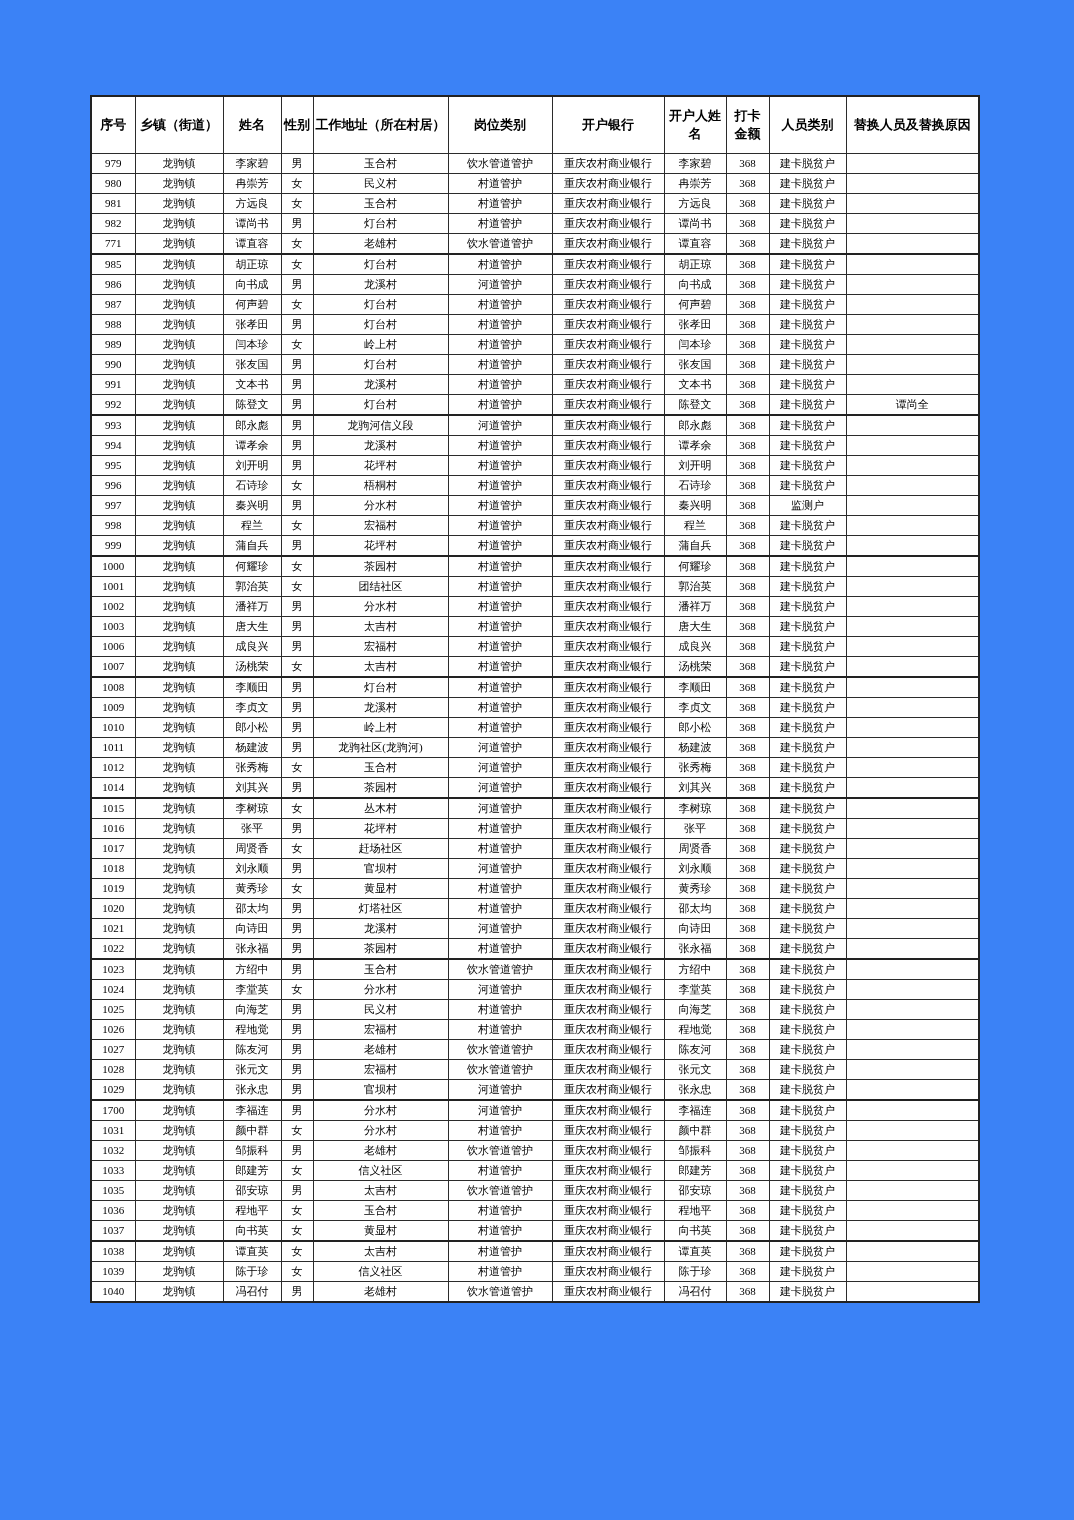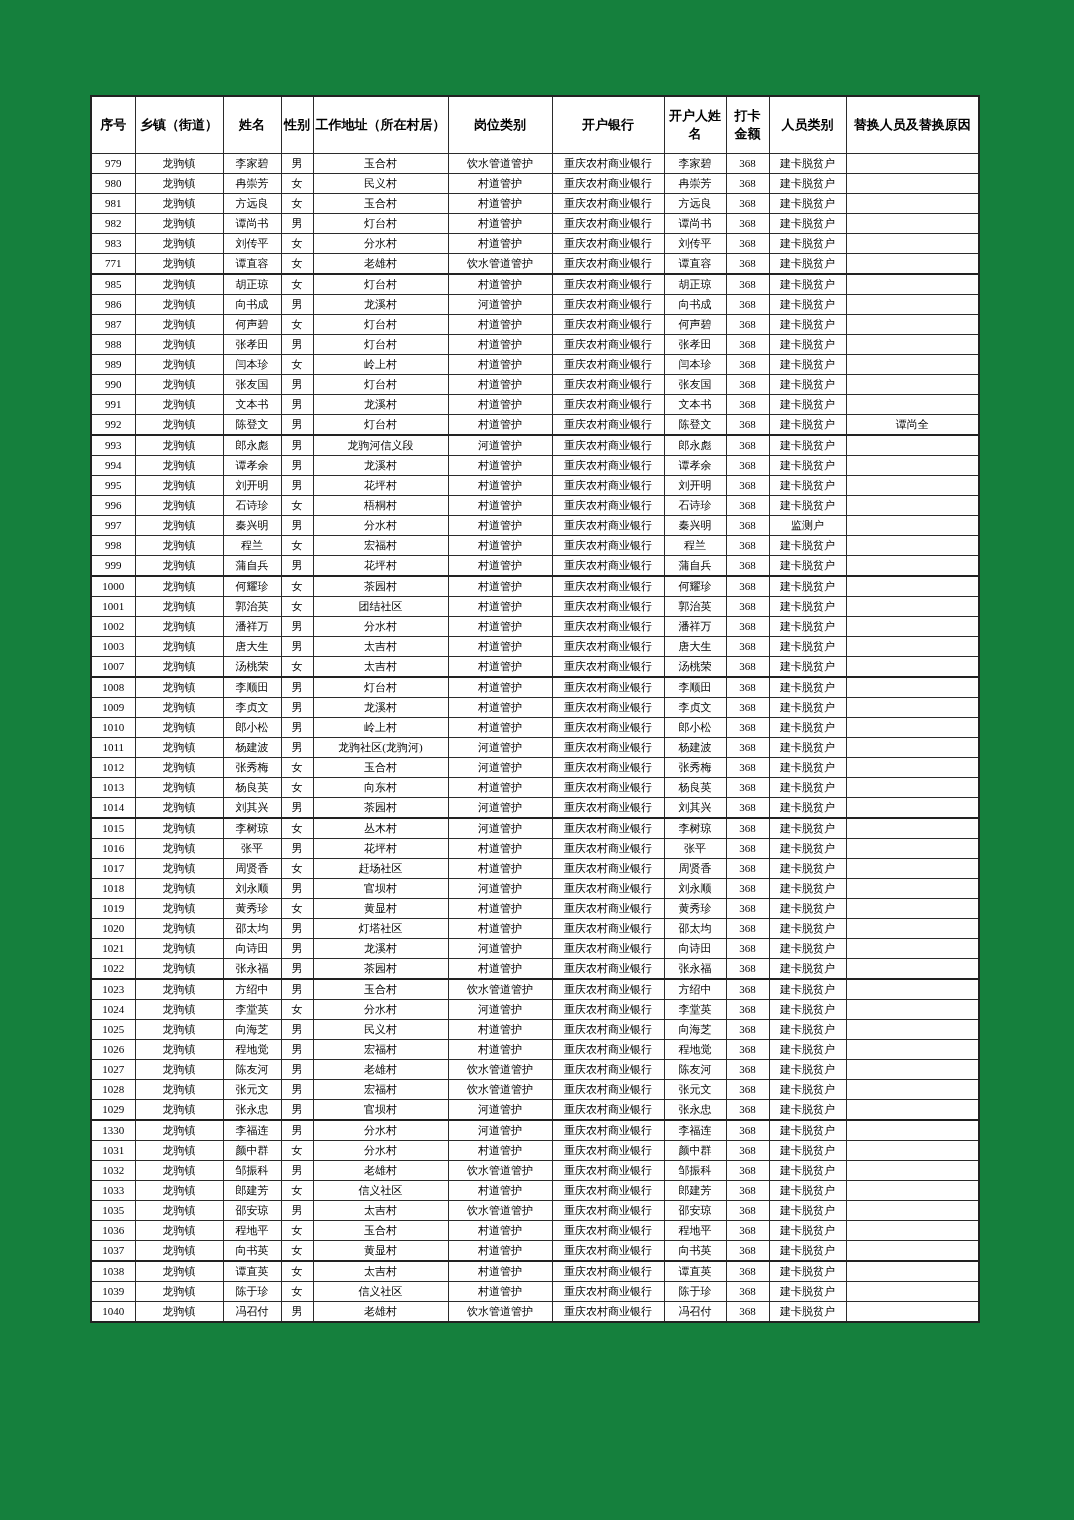--- a/index.html
+++ b/index.html
@@ -1,20 +1,20 @@
 <!DOCTYPE html>
 <html><head>
 <meta charset="utf-8">
 <style>
   html,body{margin:0;padding:0;}
   body{
     width:1074px;height:1520px;position:relative;background:#ffffff;
     font-family:"Liberation Serif","DejaVu Serif",serif;color:#000;
   }
-  .page{position:absolute;left:0;top:0;width:1074px;height:1520px;background:#15803d;}
+  .page{position:absolute;left:0;top:0;width:1074px;height:1520px;background:#3b82f6;}
   table.roster{
     position:absolute;left:90px;top:95px;width:888px;
     border-collapse:collapse;table-layout:fixed;
     border:2px solid #222;
   }
   th,td{
     border:1px solid #2b2b2b;
     text-align:center;vertical-align:middle;
     overflow:hidden;padding:0 2px;white-space:normal;
     background:#fff;
@@ -107,33 +107,20 @@
           <td>男</td>
           <td>灯台村</td>
           <td>村道管护</td>
           <td>重庆农村商业银行</td>
           <td>谭尚书</td>
           <td>368</td>
           <td>建卡脱贫户</td>
           <td></td>
         </tr>
         <tr>
-          <td>983</td>
-          <td>龙驹镇</td>
-          <td>刘传平</td>
-          <td>女</td>
-          <td>分水村</td>
-          <td>村道管护</td>
-          <td>重庆农村商业银行</td>
-          <td>刘传平</td>
-          <td>368</td>
-          <td>建卡脱贫户</td>
-          <td></td>
-        </tr>
-        <tr>
           <td>771</td>
           <td>龙驹镇</td>
           <td>谭直容</td>
           <td>女</td>
           <td>老雄村</td>
           <td>饮水管道管护</td>
           <td>重庆农村商业银行</td>
           <td>谭直容</td>
           <td>368</td>
           <td>建卡脱贫户</td>
@@ -380,20 +367,33 @@
           <td>男</td>
           <td>太吉村</td>
           <td>村道管护</td>
           <td>重庆农村商业银行</td>
           <td>唐大生</td>
           <td>368</td>
           <td>建卡脱贫户</td>
           <td></td>
         </tr>
         <tr>
+          <td>1006</td>
+          <td>龙驹镇</td>
+          <td>成良兴</td>
+          <td>男</td>
+          <td>宏福村</td>
+          <td>村道管护</td>
+          <td>重庆农村商业银行</td>
+          <td>成良兴</td>
+          <td>368</td>
+          <td>建卡脱贫户</td>
+          <td></td>
+        </tr>
+        <tr>
           <td>1007</td>
           <td>龙驹镇</td>
           <td>汤桃荣</td>
           <td>女</td>
           <td>太吉村</td>
           <td>村道管护</td>
           <td>重庆农村商业银行</td>
           <td>汤桃荣</td>
           <td>368</td>
           <td>建卡脱贫户</td>
@@ -458,33 +458,20 @@
           <td>女</td>
           <td>玉合村</td>
           <td>河道管护</td>
           <td>重庆农村商业银行</td>
           <td>张秀梅</td>
           <td>368</td>
           <td>建卡脱贫户</td>
           <td></td>
         </tr>
         <tr>
-          <td>1013</td>
-          <td>龙驹镇</td>
-          <td>杨良英</td>
-          <td>女</td>
-          <td>向东村</td>
-          <td>村道管护</td>
-          <td>重庆农村商业银行</td>
-          <td>杨良英</td>
-          <td>368</td>
-          <td>建卡脱贫户</td>
-          <td></td>
-        </tr>
-        <tr>
           <td>1014</td>
           <td>龙驹镇</td>
           <td>刘其兴</td>
           <td>男</td>
           <td>茶园村</td>
           <td>河道管护</td>
           <td>重庆农村商业银行</td>
           <td>刘其兴</td>
           <td>368</td>
           <td>建卡脱贫户</td>
@@ -679,21 +666,21 @@
           <td>男</td>
           <td>官坝村</td>
           <td>河道管护</td>
           <td>重庆农村商业银行</td>
           <td>张永忠</td>
           <td>368</td>
           <td>建卡脱贫户</td>
           <td></td>
         </tr>
         <tr class="pb">
-          <td>1330</td>
+          <td>1700</td>
           <td>龙驹镇</td>
           <td>李福连</td>
           <td>男</td>
           <td>分水村</td>
           <td>河道管护</td>
           <td>重庆农村商业银行</td>
           <td>李福连</td>
           <td>368</td>
           <td>建卡脱贫户</td>
           <td></td>

